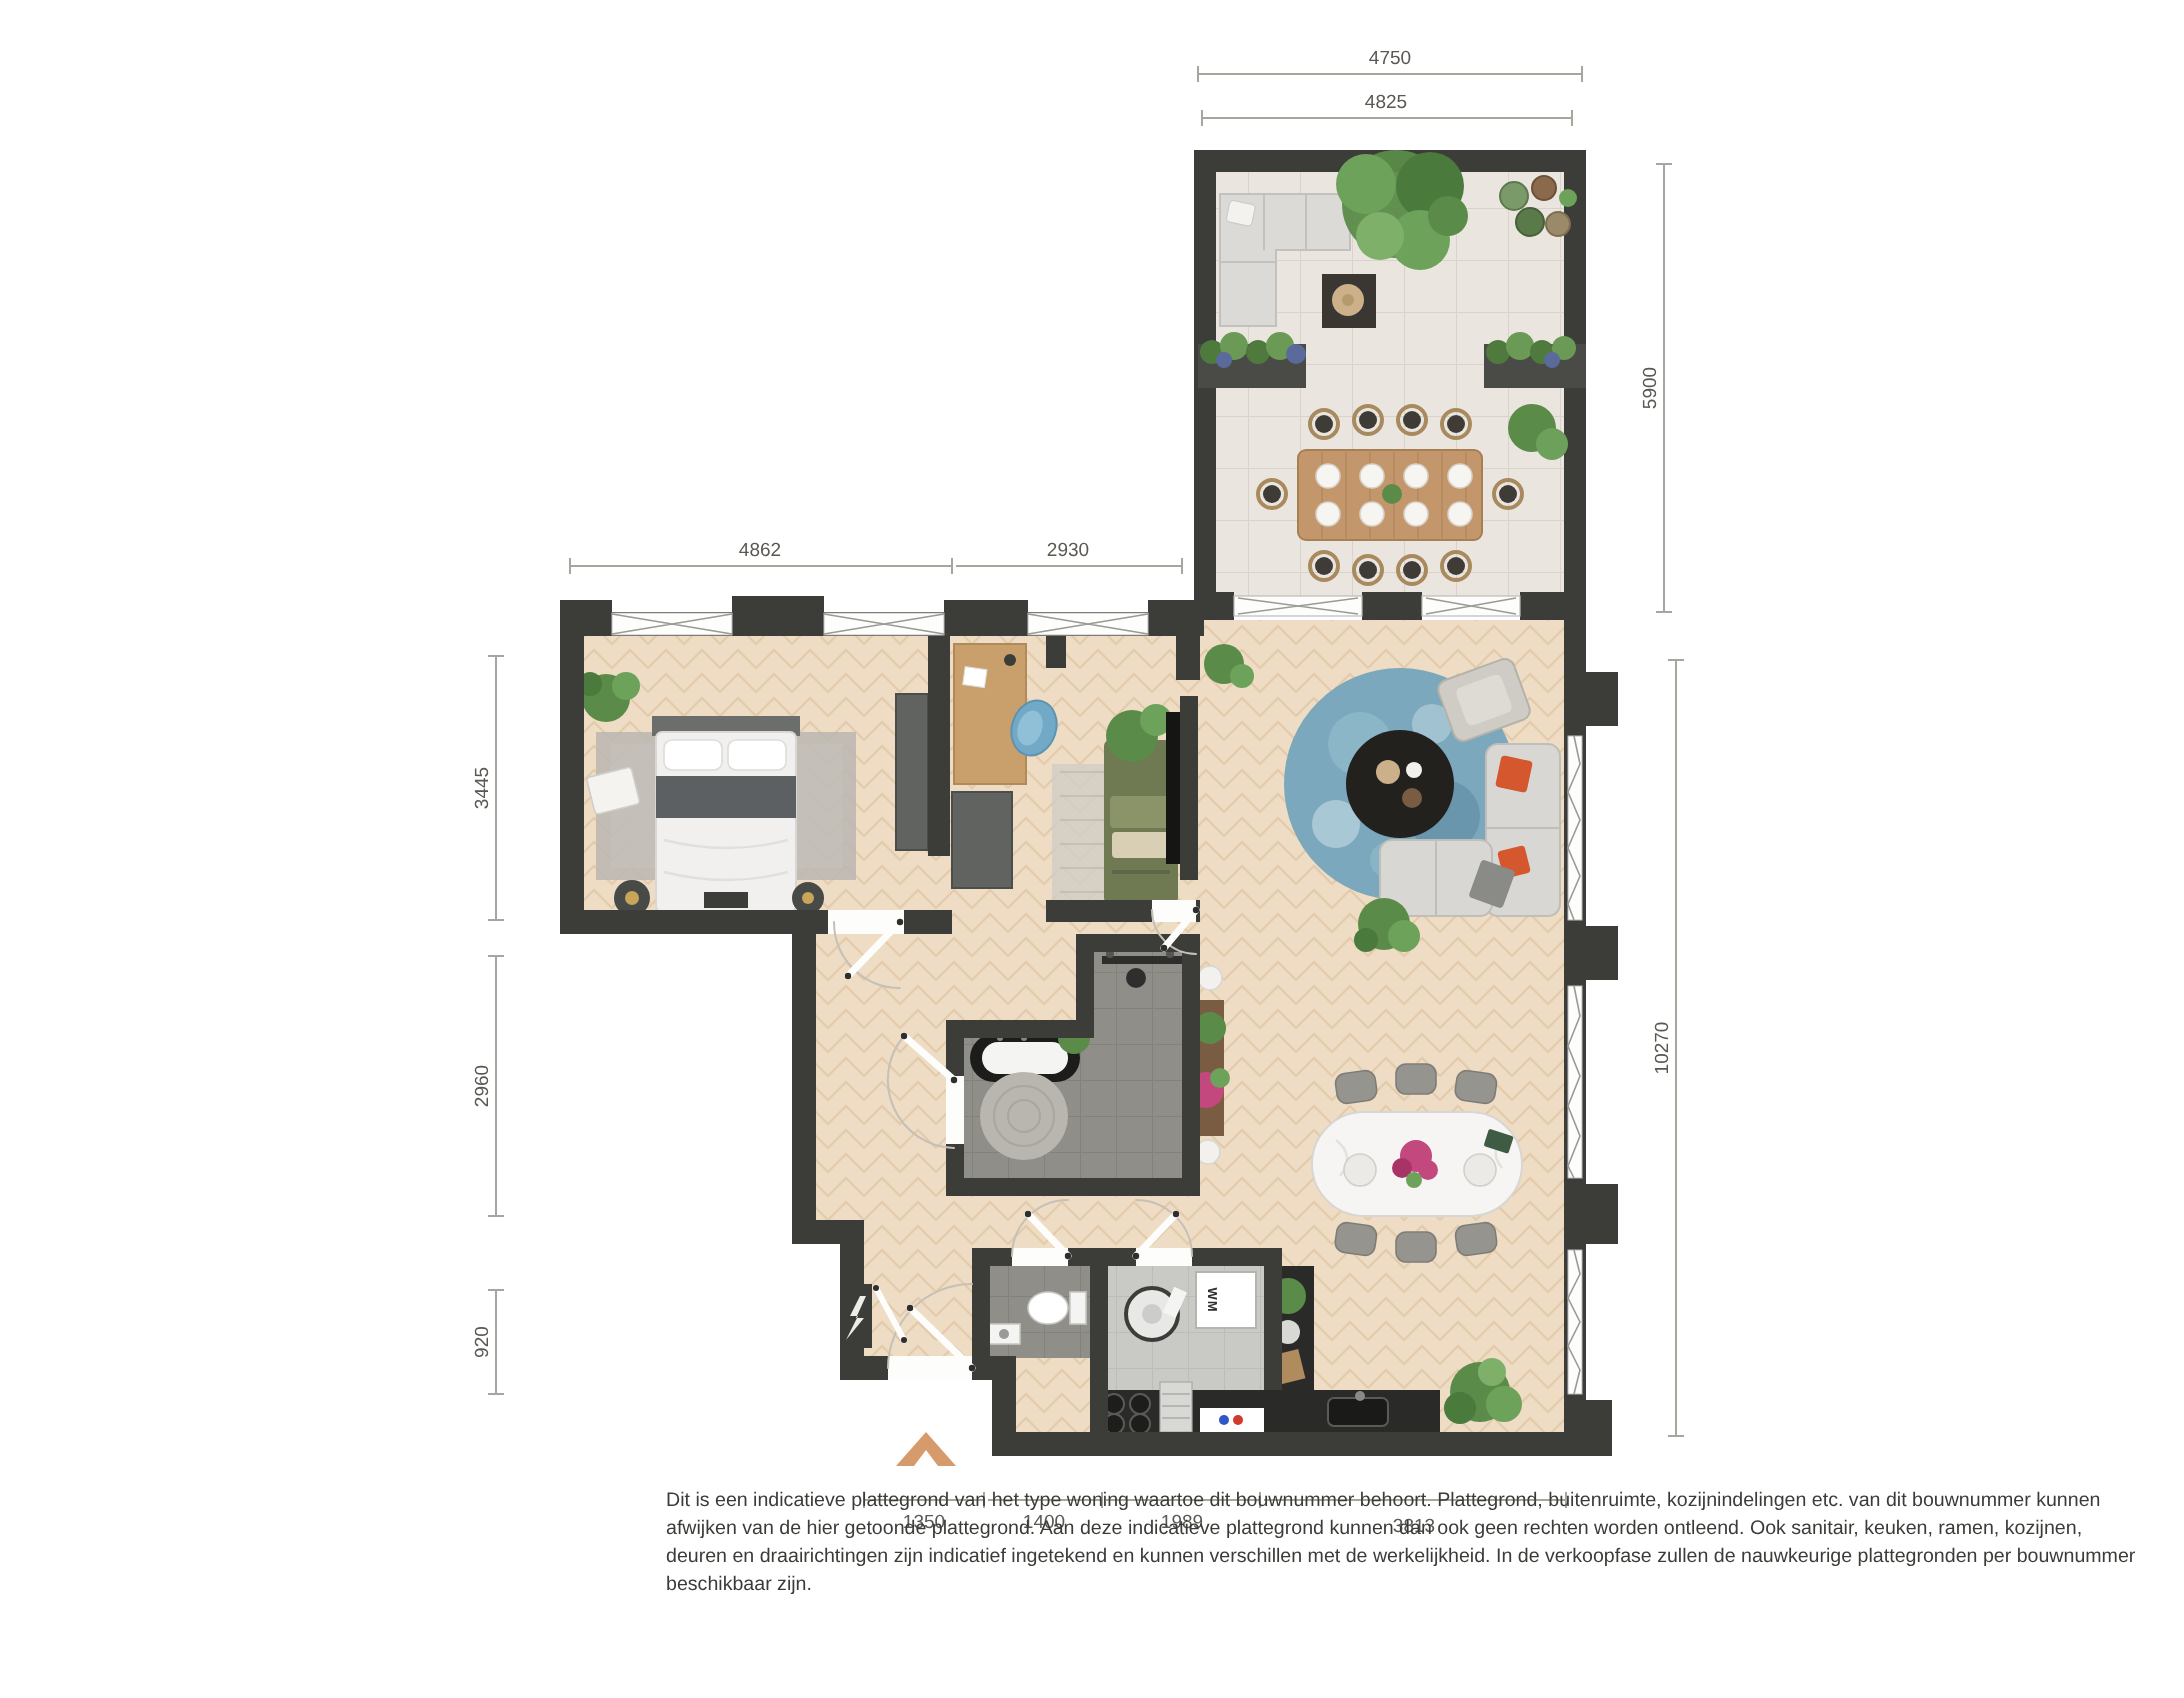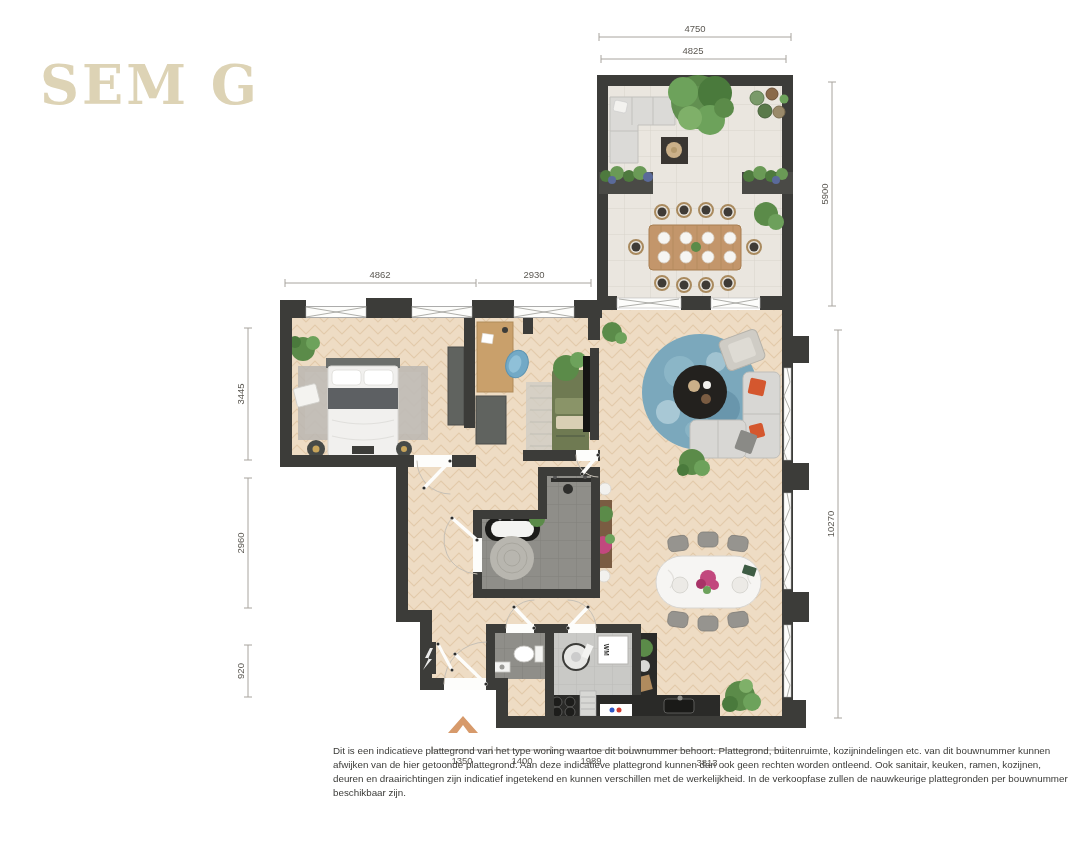--- a/index.html
+++ b/index.html
@@ -11,21 +11,20 @@
   #disclaimer{position:absolute;left:333px;top:744px;width:737px;font-size:9.8px;line-height:1.42;
         color:#3b3b38;text-align:left;}
   .dim{font-size:9.5px;fill:#5b5852;}
   .wm{font-size:6.5px;font-weight:bold;fill:#2e2e2c;letter-spacing:.5px;}
 </style>
 </head>
 <body>
 
 <div id="page">
 
-  <div id="logo">SEM G</div>
 
   <svg id="plan-svg" width="1092" height="849" viewBox="0 0 1092 849">
     <defs>
       <pattern id="wood" width="36" height="36" patternUnits="userSpaceOnUse">
         <rect width="36" height="36" fill="#eedcc4"></rect>
         <path d="M0,10 L9,1 L18,10 L27,1 L36,10 M0,22 L9,13 L18,22 L27,13 L36,22 M0,34 L9,25 L18,34 L27,25 L36,34" stroke="#ddc2a0" stroke-width="1.1" fill="none" opacity="0.7"></path>
       </pattern>
       <pattern id="tile" width="26" height="26" patternUnits="userSpaceOnUse">
         <rect width="26" height="26" fill="#eae6df"></rect>
         <path d="M0,0 H26 M0,0 V26" stroke="#d9d4cb" stroke-width="1"></path>

